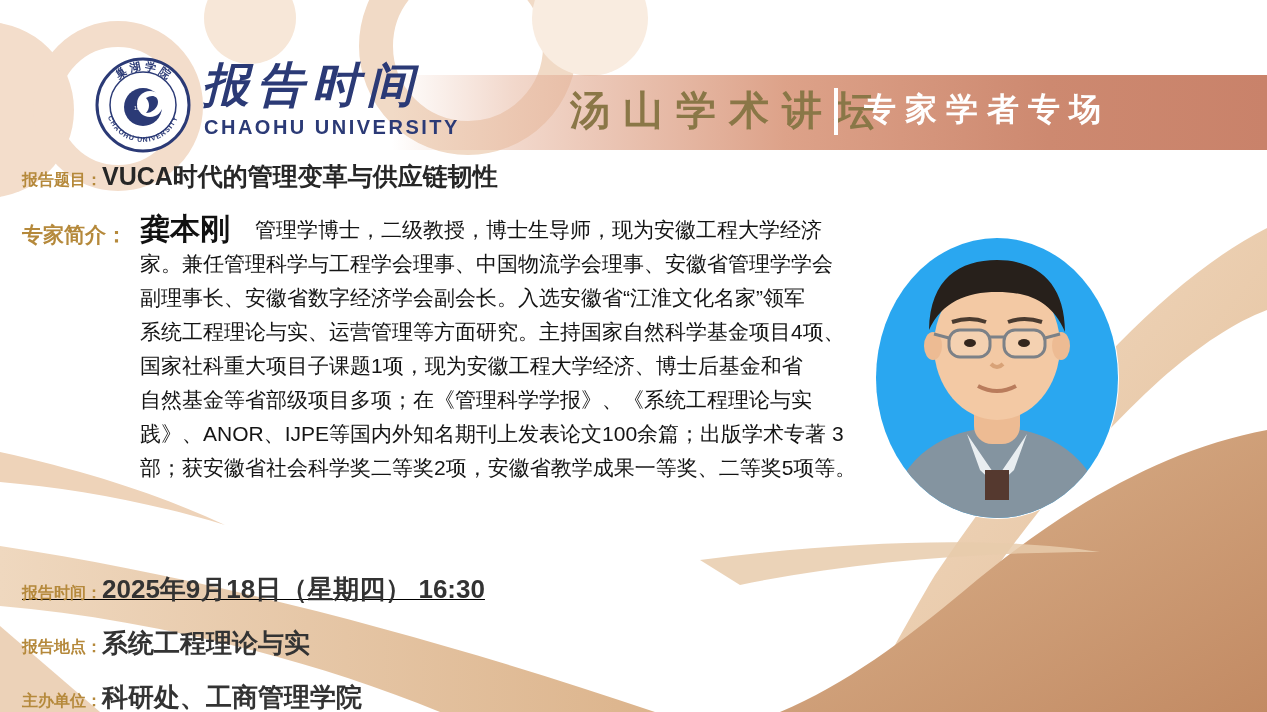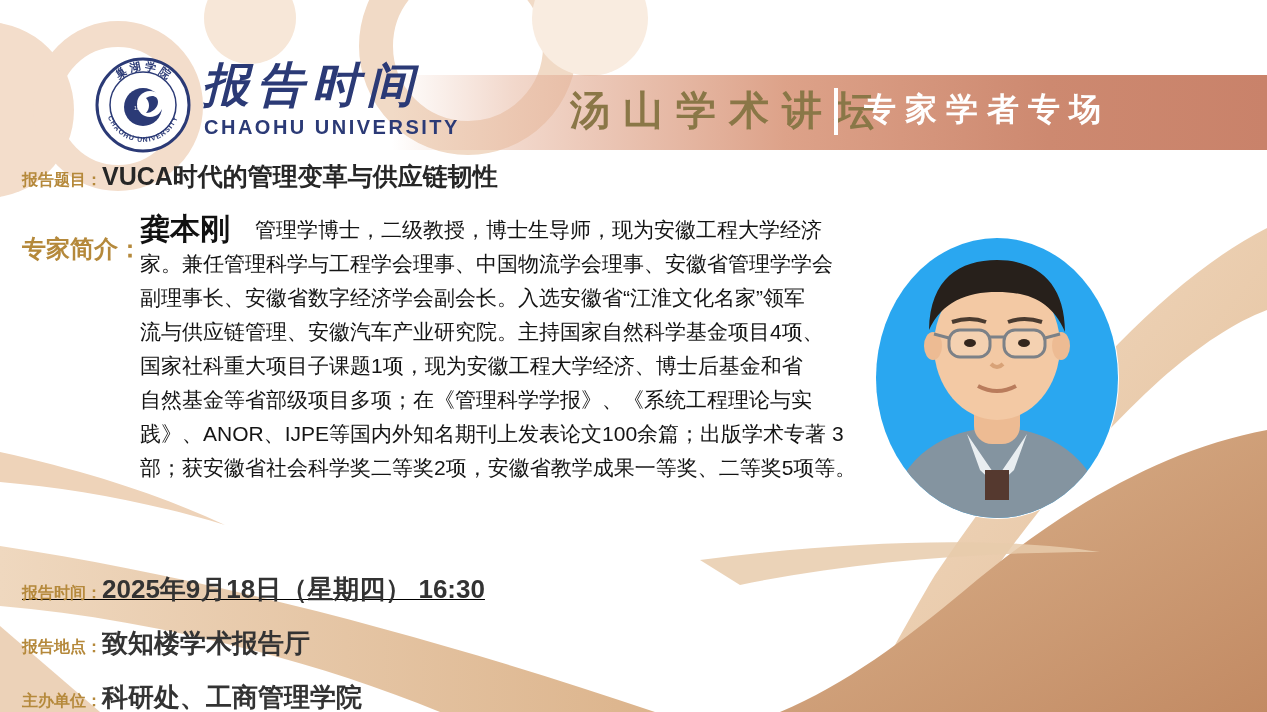--- a/index.html
+++ b/index.html
@@ -45,21 +45,21 @@
   .row{position:absolute;z-index:4;white-space:nowrap;}
   .row .label{font-size:16px;}
   .row .value{font-size:25px;font-weight:700;color:#262626;}
 
   .title-row{left:22px;top:160px;}
   .bottom-row .value{font-size:26px;color:#333333;}
   .time-row{left:22px;top:572px;text-decoration:underline;}
   .loc-row{left:22px;top:626px;}
   .org-row{left:22px;top:680px;}
 
-  .bio-label{position:absolute;left:22px;top:221px;z-index:4;font-size:24px;white-space:nowrap;margin-top:12px;}
+  .bio-label{position:absolute;left:22px;top:221px;z-index:4;font-size:21px;white-space:nowrap;}
   .bio{
     position:absolute;left:140px;top:212px;width:745px;z-index:4;
     font-size:21px;line-height:34px;color:#141414;
   }
   .bio-line{white-space:nowrap;}
   .bio-name{font-size:30px;font-weight:700;color:#111111;margin-right:25px;vertical-align:-2px;}
 
   .photo{position:absolute;left:872px;top:234px;z-index:3;}
 </style>
 </head>
@@ -135,21 +135,21 @@
 
   <div class="row title-row">
     <span class="label">报告题目：</span><span class="value">VUCA时代的管理变革与供应链韧性</span>
   </div>
 
   <div class="bio-label label">专家简介：</div>
   <div class="bio">
     <div class="bio-line"><span class="bio-name">龚本刚</span><span>管理学博士，二级教授，博士生导师，现为安徽工程大学经济</span></div>
     <div class="bio-line">家。兼任管理科学与工程学会理事、中国物流学会理事、安徽省管理学学会</div>
     <div class="bio-line">副理事长、安徽省数字经济学会副会长。入选安徽省“江淮文化名家”领军</div>
-    <div class="bio-line">流与供应链管理、安徽汽车产业研究院。主持国家自然科学基金项目4项、</div>
+    <div class="bio-line">系统工程理论与实、运营管理等方面研究。主持国家自然科学基金项目4项、</div>
     <div class="bio-line">国家社科重大项目子课题1项，现为安徽工程大学经济、博士后基金和省</div>
     <div class="bio-line">自然基金等省部级项目多项；在《管理科学学报》、《系统工程理论与实</div>
     <div class="bio-line">践》、ANOR、IJPE等国内外知名期刊上发表论文100余篇；出版学术专著 3</div>
     <div class="bio-line">部；获安徽省社会科学奖二等奖2项，安徽省教学成果一等奖、二等奖5项等。</div>
   </div>
 
   <svg class="photo" width="250" height="288" viewBox="0 0 250 288">
     <defs>
       <clipPath id="photoClip">
           <ellipse cx="125" cy="144" rx="121" ry="140"></ellipse>
@@ -179,19 +179,19 @@
       <ellipse cx="152" cy="109" rx="6" ry="4" fill="#33261d"></ellipse>
       <path d="M119,130 Q125,136 131,130" stroke="#d8a277" stroke-width="4" fill="none"></path>
       <path d="M106,152 Q125,162 144,152" stroke="#b97c5c" stroke-width="4" fill="none"></path>
     </g>
   </svg>
 
   <div class="row bottom-row time-row">
     <span class="label">报告时间：</span><span class="value">2025年9月18日（星期四） 16:30</span>
   </div>
   <div class="row bottom-row loc-row">
-    <span class="label">报告地点：</span><span class="value">致知楼学术报告厅</span>
+    <span class="label">报告地点：</span><span class="value">系统工程理论与实</span>
   </div>
   <div class="row bottom-row org-row">
     <span class="label">主办单位：</span><span class="value">科研处、工商管理学院</span>
   </div>
 
 </div>
 
 </body></html>

